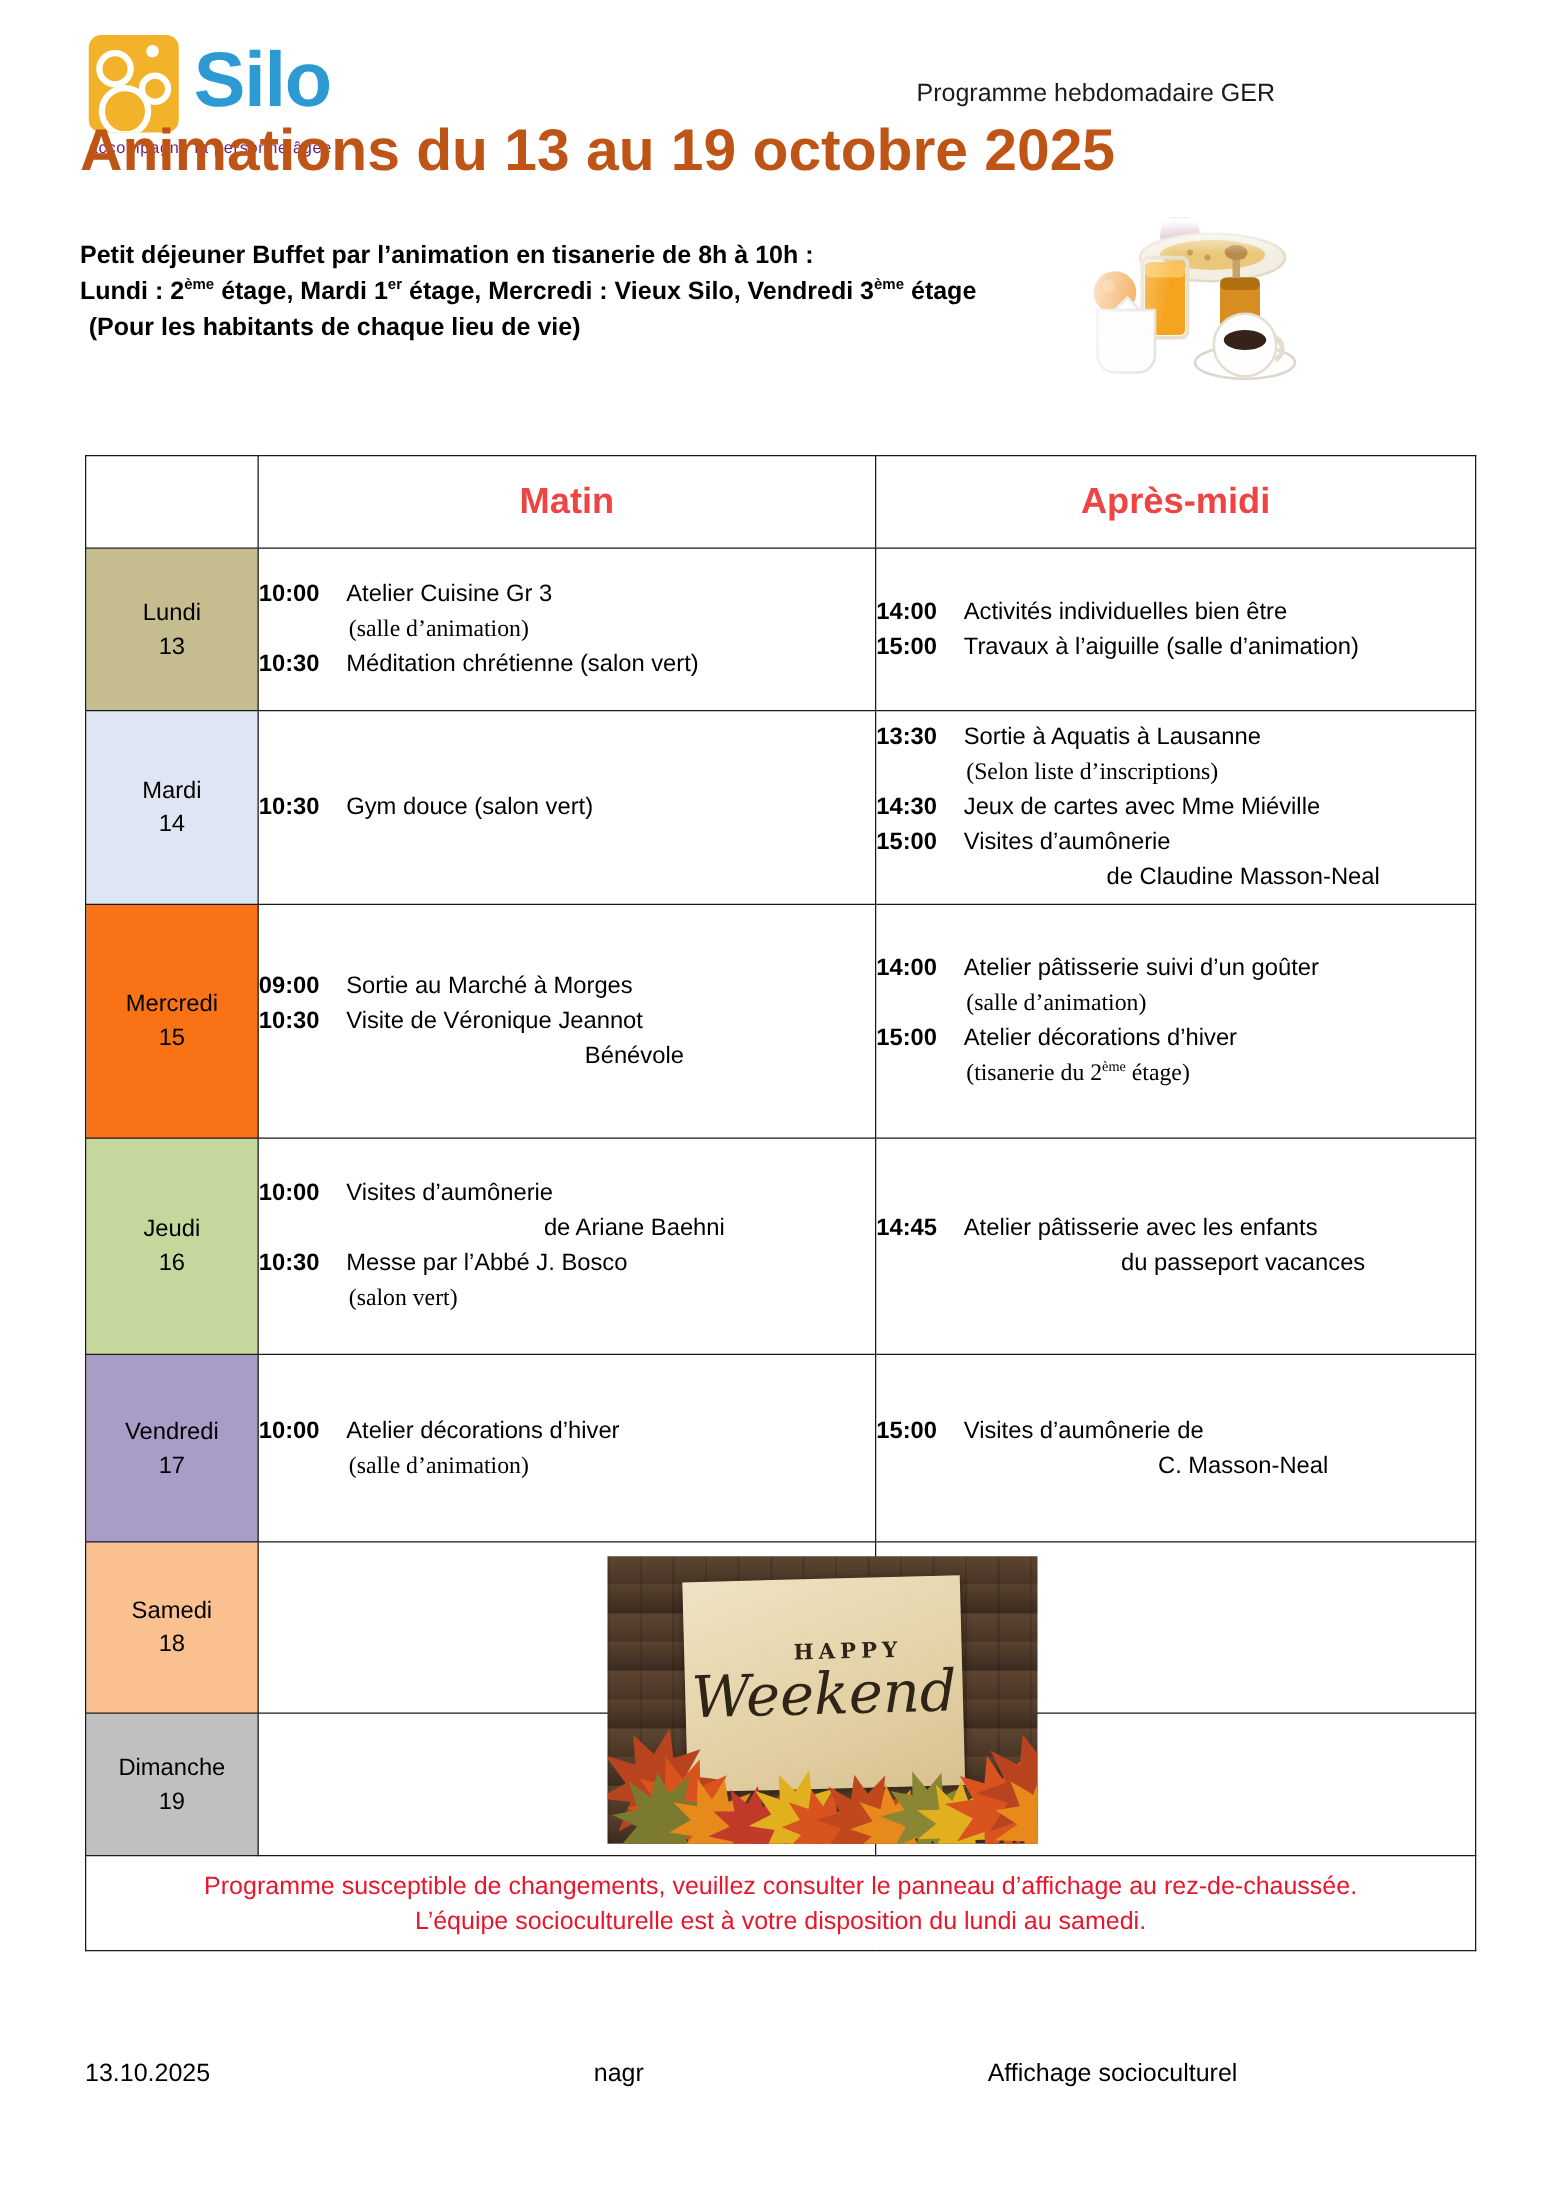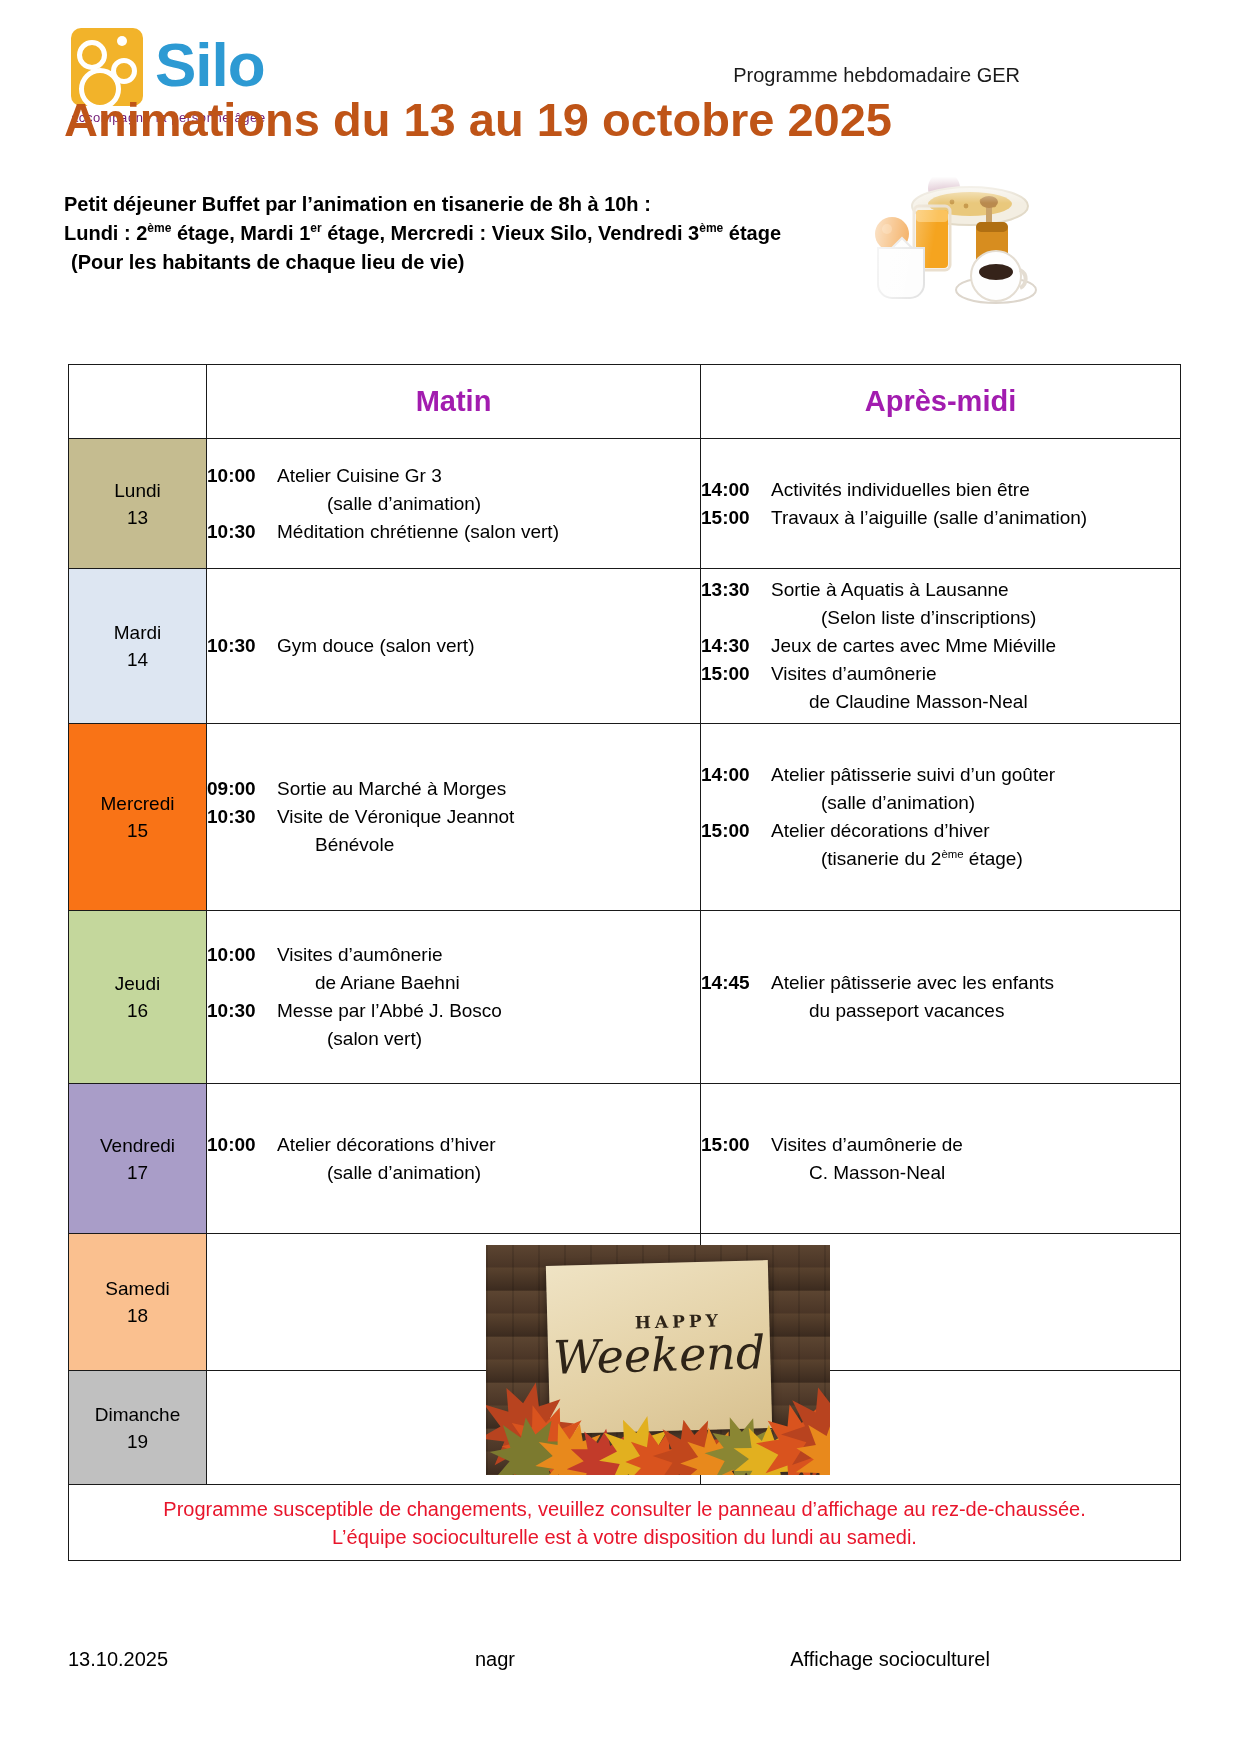--- a/index.html
+++ b/index.html
@@ -31,29 +31,29 @@
   .breakfast{position:absolute;left:848px;top:174px;width:194px;height:132px;overflow:hidden;}
   .breakfast .fade{position:absolute;inset:0;background:linear-gradient(100deg,#fff 6%,rgba(255,255,255,0) 45%),linear-gradient(180deg,#fff 2%,rgba(255,255,255,0) 22%);}
 
   
   table.sched{position:absolute;left:68px;top:364px;width:1112px;border-collapse:collapse;table-layout:fixed;}
   table.sched col.c-day{width:138px;}
   table.sched col.c-am{width:494px;}
   table.sched col.c-pm{width:480px;}
   table.sched th, table.sched td{border:1.5px solid #1a1a1a;padding:0;vertical-align:middle;}
   td.ghost{border:none;background:#fff;}
-  th.col-head{font-size:29px;font-weight:bold;text-align:center;color:#a21caf;background:#fff;}
+  th.col-head{font-size:29px;font-weight:bold;text-align:center;color:#ef4444;background:#fff;}
   td.day-cell{text-align:center;font-size:19px;line-height:27px;color:#000;}
   td.slot-cell{font-size:19px;line-height:28px;color:#000;background:#fff;}
   td.morning-cell{padding-left:30px;padding-right:8px;}
   td.afternoon-cell{padding-left:18px;padding-right:8px;}
   .event-line{white-space:nowrap;}
   .event-time{font-weight:bold;display:inline-block;min-width:58px;margin-right:12px;}
-  .event-line.indent1{padding-left:120px;}
-  .event-line.indent2{padding-left:108px;}
+  .event-line.indent1{padding-left:72px;font-family:Liberation Serif, serif;}
+  .event-line.indent2{padding-left:108px;text-align:center;}
   tr.notice-row td{text-align:center;color:#e8152b;font-size:20px;line-height:28px;padding:9px 10px;background:#fff;}
 
   
   .weekend-photo{position:absolute;left:486px;top:1245px;width:344px;height:230px;z-index:5;overflow:hidden;
      background:repeating-linear-gradient(180deg,#5c4531 0px,#4a3526 22px,#59422e 23px,#3c2b1f 45px,#513c2a 46px);}
   .weekend-photo .grain{position:absolute;inset:0;background:repeating-linear-gradient(90deg,rgba(0,0,0,0.12) 0 2px,rgba(0,0,0,0) 2px 26px);}
   .paper{position:absolute;left:62px;top:18px;width:222px;height:168px;transform:rotate(-1.5deg);
      background:linear-gradient(160deg,#efe3c4,#e3d0a4 60%,#d8c190);box-shadow:0 3px 8px rgba(0,0,0,0.5);
      display:flex;flex-direction:column;align-items:center;justify-content:center;}
   .happy{font-size:17px;letter-spacing:4px;font-weight:bold;color:#2e2418;font-family:"DejaVu Serif","Liberation Serif",serif;margin-left:40px;}

